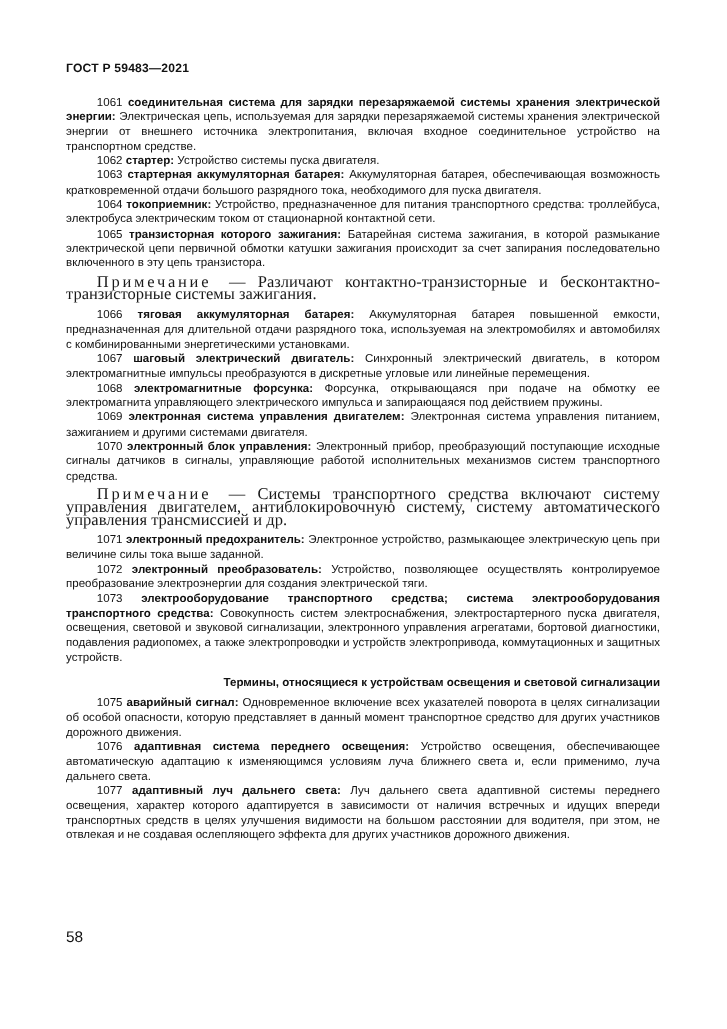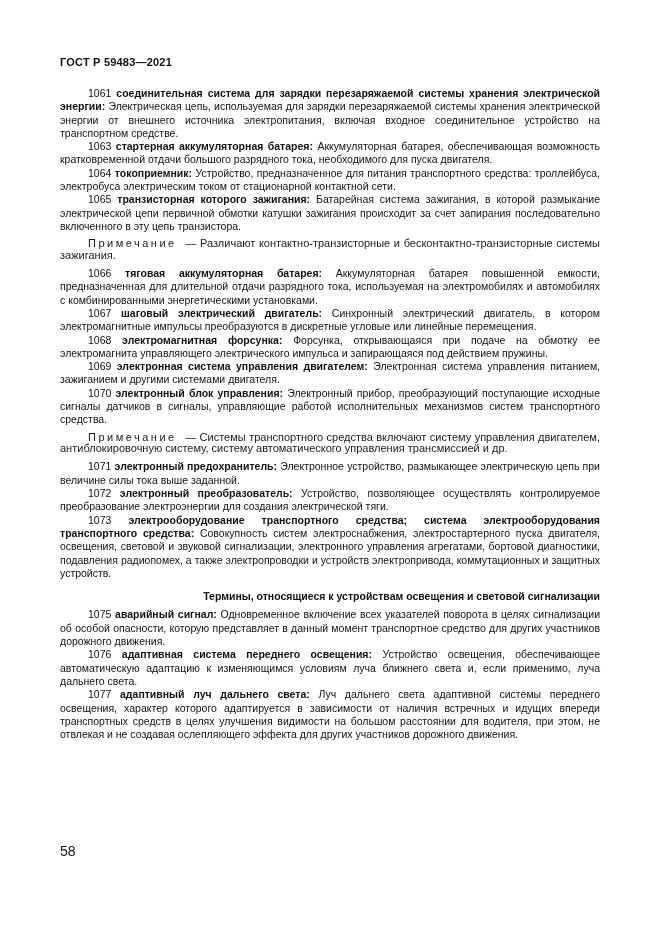--- a/index.html
+++ b/index.html
@@ -36,24 +36,25 @@
     hyphens: auto;
     -webkit-hyphens: auto;
   }
   .entry .num {
     font-weight: normal;
   }
   .entry .term-name {
     font-weight: bold;
   }
   .entry.note {
-    font-size: 11px;
+    font-size: 15px;
     line-height: 11.4px;
     margin: 5px 0 6px 0;
     color: #1a1a1a;
+    font-family: Liberation Serif, serif;
   }
   .entry.note .note-label {
     letter-spacing: 2.5px;
     margin-right: 5px;
   }
   .entry.section-heading {
     font-weight: bold;
     text-align: right;
     margin: 10px 0 5px 0;
   }
@@ -64,27 +65,28 @@
     font-size: 14px;
   }
 </style>
 </head>
 <body>
 
 <div class="page">
   <p class="doc-header">ГОСТ Р 59483—2021</p>
   <div class="content">
       <p class="entry term"><span class="num">1061</span> <b class="term-name">соединительная система для зарядки перезаряжаемой системы хранения электрической энергии:</b> <span class="def">Электрическая цепь, используемая для зарядки перезаряжаемой системы хранения электрической энергии от внешнего источника электропитания, включая входное соединительное устройство на транспортном средстве.</span></p>
+      <p class="entry term"><span class="num">1062</span> <b class="term-name">стартер:</b> <span class="def">Устройство системы пуска двигателя.</span></p>
       <p class="entry term"><span class="num">1063</span> <b class="term-name">стартерная аккумуляторная батарея:</b> <span class="def">Аккумуляторная батарея, обеспечивающая возможность кратковременной отдачи большого разрядного тока, необходимого для пуска двигателя.</span></p>
       <p class="entry term"><span class="num">1064</span> <b class="term-name">токоприемник:</b> <span class="def">Устройство, предназначенное для питания транспортного средства: троллейбуса, электробуса электрическим током от стационарной контактной сети.</span></p>
       <p class="entry term"><span class="num">1065</span> <b class="term-name">транзисторная которого зажигания:</b> <span class="def">Батарейная система зажигания, в которой размыкание электрической цепи первичной обмотки катушки зажигания происходит за счет запирания последовательно включенного в эту цепь транзистора.</span></p>
       <p class="entry note"><span class="note-label">Примечание</span> — <span class="note-text">Различают контактно-транзисторные и бесконтактно-транзисторные системы зажигания.</span></p>
       <p class="entry term"><span class="num">1066</span> <b class="term-name">тяговая аккумуляторная батарея:</b> <span class="def">Аккумуляторная батарея повышенной емкости, предназначенная для длительной отдачи разрядного тока, используемая на электромобилях и автомобилях с комбинированными энергетическими установками.</span></p>
       <p class="entry term"><span class="num">1067</span> <b class="term-name">шаговый электрический двигатель:</b> <span class="def">Синхронный электрический двигатель, в котором электромагнитные импульсы преобразуются в дискретные угловые или линейные перемещения.</span></p>
-      <p class="entry term"><span class="num">1068</span> <b class="term-name">электромагнитная форсунка:</b> <span class="def">Форсунка, открывающаяся при подаче на обмотку ее электромагнита управляющего электрического импульса и запирающаяся под действием пружины.</span></p>
+      <p class="entry term"><span class="num">1068</span> <b class="term-name">электромагнитные форсунка:</b> <span class="def">Форсунка, открывающаяся при подаче на обмотку ее электромагнита управляющего электрического импульса и запирающаяся под действием пружины.</span></p>
       <p class="entry term"><span class="num">1069</span> <b class="term-name">электронная система управления двигателем:</b> <span class="def">Электронная система управления питанием, зажиганием и другими системами двигателя.</span></p>
       <p class="entry term"><span class="num">1070</span> <b class="term-name">электронный блок управления:</b> <span class="def">Электронный прибор, преобразующий поступающие исходные сигналы датчиков в сигналы, управляющие работой исполнительных механизмов систем транспортного средства.</span></p>
       <p class="entry note"><span class="note-label">Примечание</span> — <span class="note-text">Системы транспортного средства включают систему управления двигателем, антиблокировочную систему, систему автоматического управления трансмиссией и др.</span></p>
       <p class="entry term"><span class="num">1071</span> <b class="term-name">электронный предохранитель:</b> <span class="def">Электронное устройство, размыкающее электрическую цепь при величине силы тока выше заданной.</span></p>
       <p class="entry term"><span class="num">1072</span> <b class="term-name">электронный преобразователь:</b> <span class="def">Устройство, позволяющее осуществлять контролируемое преобразование электроэнергии для создания электрической тяги.</span></p>
       <p class="entry term"><span class="num">1073</span> <b class="term-name">электрооборудование транспортного средства; система электрооборудования транспортного средства:</b> <span class="def">Совокупность систем электроснабжения, электростартерного пуска двигателя, освещения, световой и звуковой сигнализации, электронного управления агрегатами, бортовой диагностики, подавления радиопомех, а также электропроводки и устройств электропривода, коммутационных и защитных устройств.</span></p>
       <p class="entry section-heading">Термины, относящиеся к устройствам освещения и световой сигнализации</p>
       <p class="entry term"><span class="num">1075</span> <b class="term-name">аварийный сигнал:</b> <span class="def">Одновременное включение всех указателей поворота в целях сигнализации об особой опасности, которую представляет в данный момент транспортное средство для других участников дорожного движения.</span></p>
       <p class="entry term"><span class="num">1076</span> <b class="term-name">адаптивная система переднего освещения:</b> <span class="def">Устройство освещения, обеспечивающее автоматическую адаптацию к изменяющимся условиям луча ближнего света и, если применимо, луча дальнего света.</span></p>
       <p class="entry term"><span class="num">1077</span> <b class="term-name">адаптивный луч дальнего света:</b> <span class="def">Луч дальнего света адаптивной системы переднего освещения, характер которого адаптируется в зависимости от наличия встречных и идущих впереди транспортных средств в целях улучшения видимости на большом расстоянии для водителя, при этом, не отвлекая и не создавая ослепляющего эффекта для других участников дорожного движения.</span></p>

